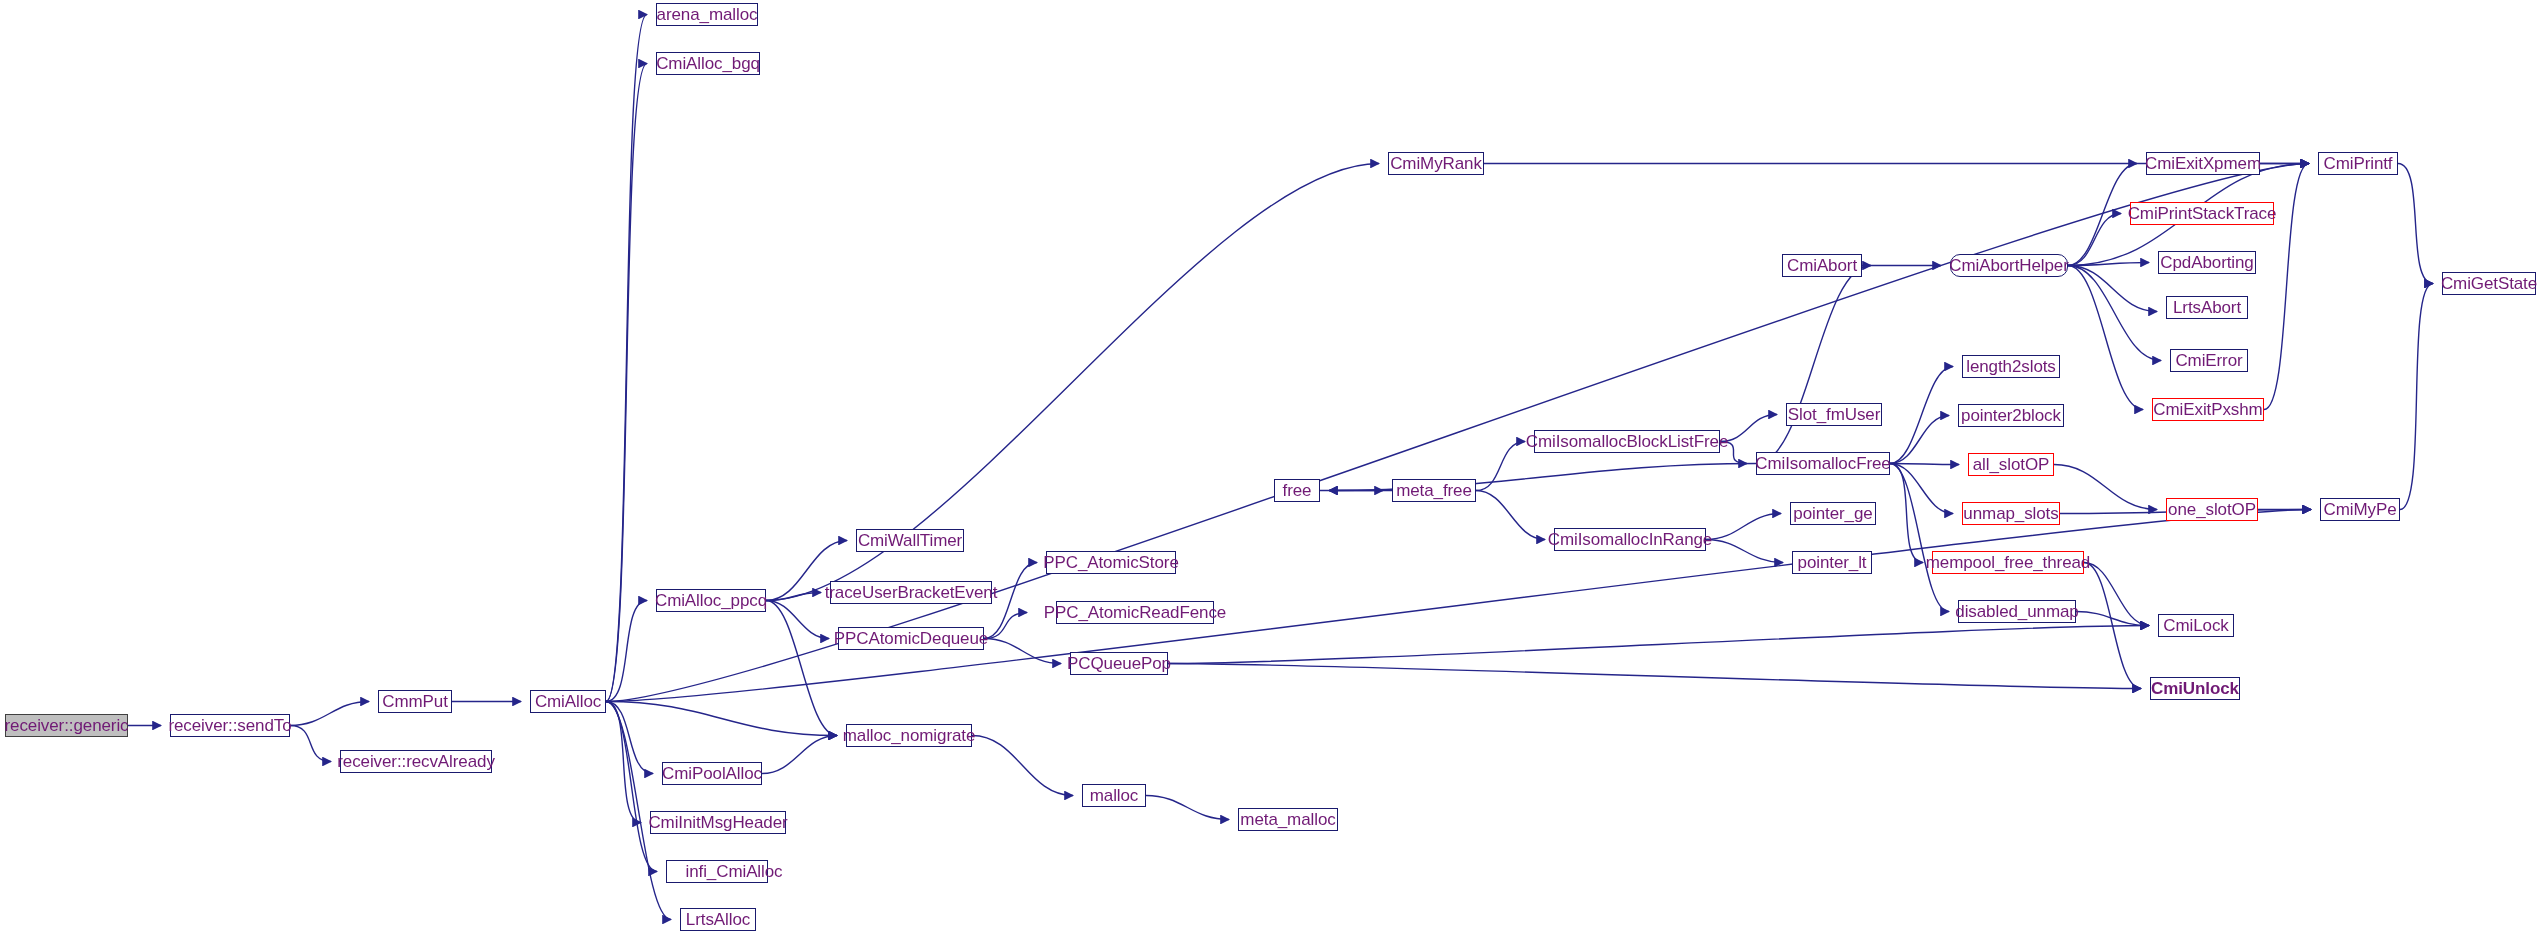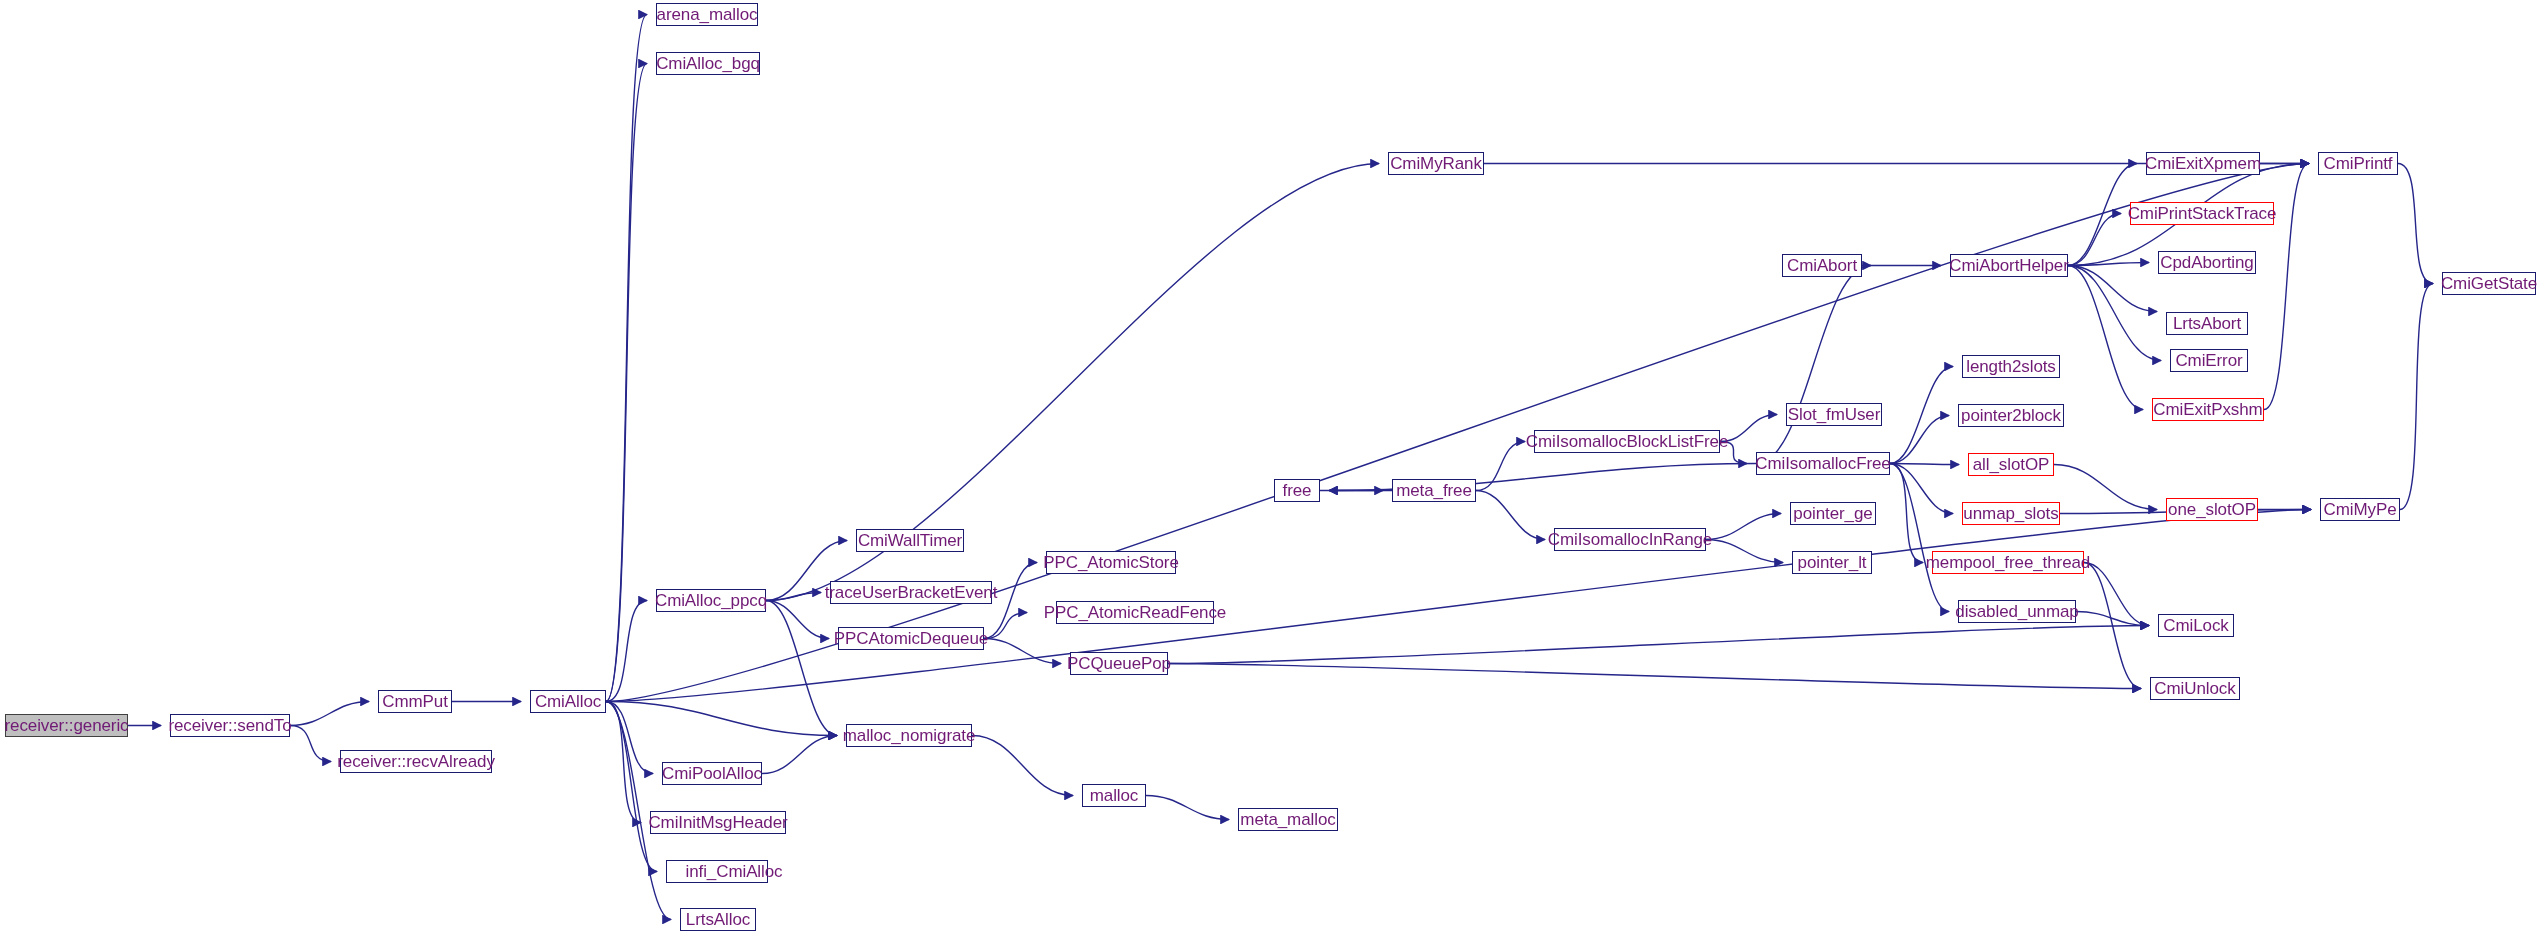--- a/index.html
+++ b/index.html
@@ -153,27 +153,27 @@
       <div class="node" style="left: 1790px; top: 502px; width: 86px;">pointer_ge</div>
       <div class="node" style="left: 1792px; top: 551px; width: 80px;">pointer_lt</div>
       <div class="node" style="left: 1962px; top: 355px; width: 98px;">length2slots</div>
       <div class="node" style="left: 1958px; top: 404px; width: 106px;">pointer2block</div>
       <div class="node red" style="left: 1968px; top: 453px; width: 86px;">all_slotOP</div>
       <div class="node red" style="left: 1962px; top: 502px; width: 98px;">unmap_slots</div>
       <div class="node red" style="left: 1932px; top: 551px; width: 152px;">mempool_free_thread</div>
       <div class="node" style="left: 1958px; top: 600px; width: 118px;">disabled_unmap</div>
       <div class="node" style="left: 1388px; top: 152px; width: 96px;">CmiMyRank</div>
       <div class="node" style="left: 1782px; top: 254px; width: 80px;">CmiAbort</div>
-      <div class="node" style="left: 1950px; top: 254px; width: 118px;">CmiAbortHelper</div>
+      <div class="node" style="left: 1950px; top: 254px; width: 118px; border-radius: 10px;">CmiAbortHelper</div>
       <div class="node" style="left: 2146px; top: 152px; width: 114px;">CmiExitXpmem</div>
       <div class="node red" style="left: 2130px; top: 202px; width: 144px;">CmiPrintStackTrace</div>
       <div class="node" style="left: 2158px; top: 251px; width: 98px;">CpdAborting</div>
-      <div class="node" style="left: 2166px; top: 312px; width: 82px;">LrtsAbort</div>
+      <div class="node" style="left: 2166px; top: 296px; width: 82px;">LrtsAbort</div>
       <div class="node" style="left: 2170px; top: 349px; width: 78px;">CmiError</div>
       <div class="node red" style="left: 2152px; top: 398px; width: 112px;">CmiExitPxshm</div>
       <div class="node red" style="left: 2166px; top: 498px; width: 92px;">one_slotOP</div>
       <div class="node" style="left: 2158px; top: 614px; width: 76px;">CmiLock</div>
-      <div class="node" style="left: 2150px; top: 677px; width: 90px;">CmiUnlock</div>
+      <div class="node" style="left: 2150px; top: 677px; width: 90px; font-weight: bold;">CmiUnlock</div>
       <div class="node" style="left: 2318px; top: 152px; width: 80px;">CmiPrintf</div>
       <div class="node" style="left: 2442px; top: 272px; width: 94px;">CmiGetState</div>
       <div class="node" style="left: 2320px; top: 498px; width: 80px;">CmiMyPe</div>
     </div>
 </div>
 
 </body></html>

